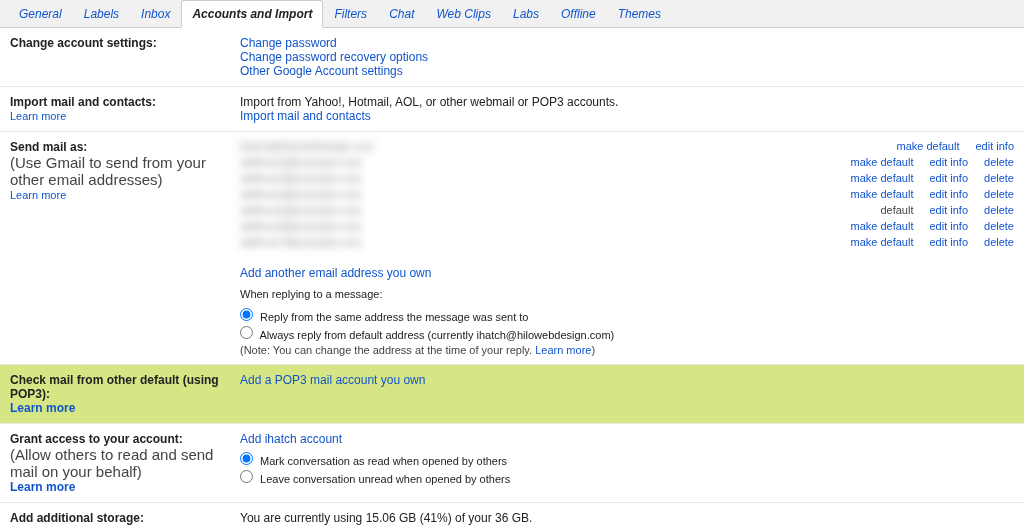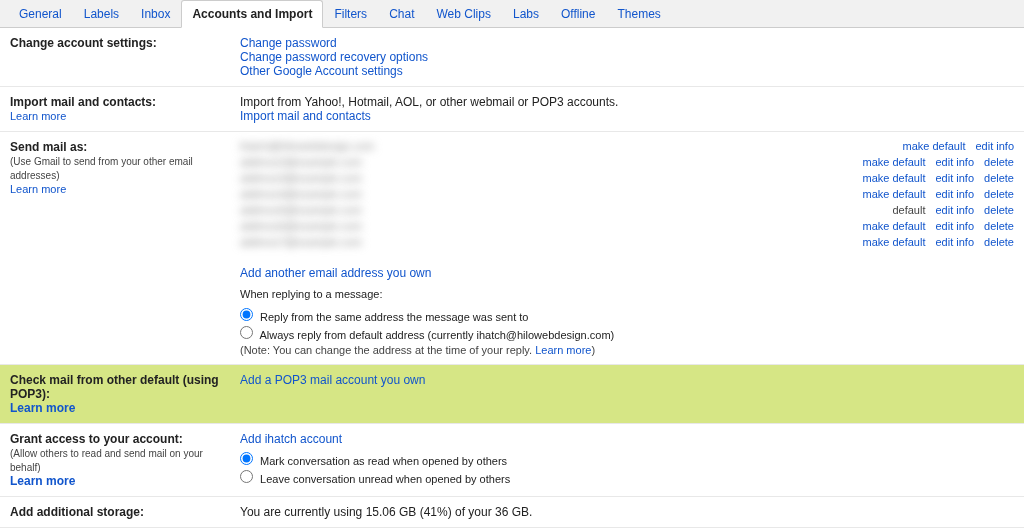--- a/index.html
+++ b/index.html
@@ -1,19 +1,19 @@
 <!DOCTYPE html>
 <html><head>
   <meta charset="utf-8">
   <style>
     * { box-sizing: border-box; margin: 0; padding: 0; }
     body { font-family: Arial, sans-serif; font-size: 12px; color: #222; background: #fff; }
 
     
-    .top-nav { display: flex; align-items: center; border-bottom: 1px solid #ccc; padding: 0 8px; background: #f1f1f1; }
+    .top-nav { display: flex; align-items: center; border-bottom: 1px solid #ccc; padding: 0 8px; background: #f1f1f1; font-style: italic; }
     .top-nav a {
       display: inline-block;
       padding: 6px 10px;
       font-size: 12px;
       color: #15c;
       text-decoration: none;
       border: 1px solid transparent;
       margin-bottom: -1px;
     }
     .top-nav a.active {
@@ -22,28 +22,28 @@
       border-bottom: 1px solid #fff;
       color: #222;
       font-weight: bold;
       border-radius: 3px 3px 0 0;
     }
 
     
     .settings-table { width: 100%; border-collapse: collapse; }
     .settings-table td { padding: 8px 10px; vertical-align: top; border-bottom: 1px solid #e8e8e8; }
     .settings-table .label-cell { width: 230px; font-weight: bold; font-size: 12px; }
-    .settings-table .label-cell .sublabel { font-weight: normal; font-size: 10px; color: #444; }
+    .settings-table .label-cell .sublabel { font-weight: normal; font-size: 15px; color: #444; }
     .settings-table .label-cell .learn-more { font-weight: normal; font-size: 11px; }
 
     a { color: #15c; text-decoration: none; }
 
     .email-row { display: flex; align-items: center; margin-bottom: 4px; }
     .email-row .email-addr { color: #888; font-size: 11px; flex: 1; }
-    .email-row .actions { display: flex; gap: 10px; margin-left: 10px; }
+    .email-row .actions { display: flex; gap: 16px; margin-left: 10px; }
     .email-row .actions a { font-size: 11px; color: #15c; }
 
     .blurred { filter: blur(4px); color: #555; }
 
     .highlighted-row { background: #d6e685; }
     .highlighted-row td { background: #d6e685; }
 
     .radio-group { margin-top: 6px; }
     .radio-group label { display: block; margin-bottom: 3px; font-size: 11px; }
     .radio-group input[type="radio"] { margin-right: 4px; }

